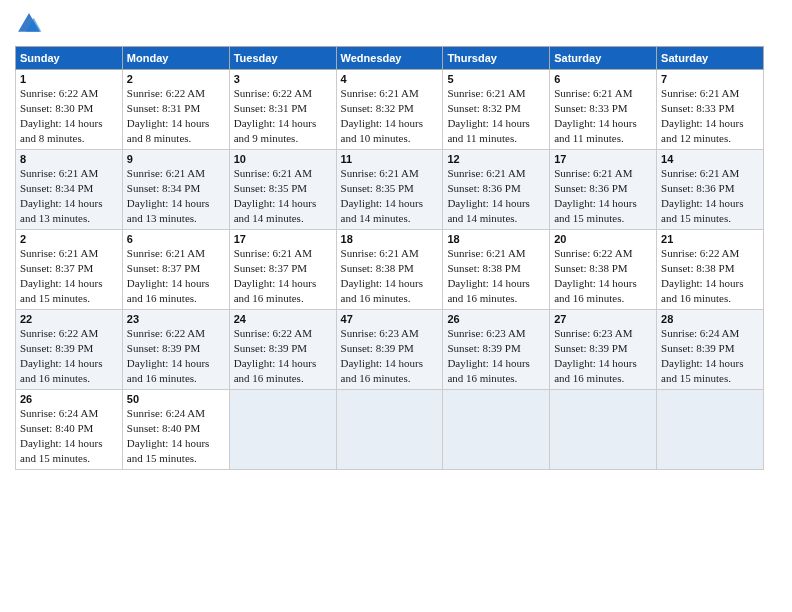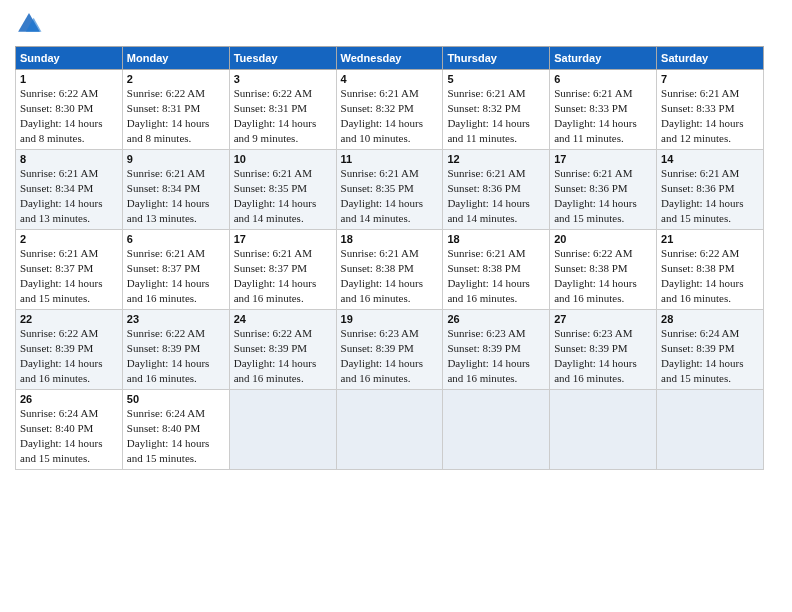--- a/index.html
+++ b/index.html
@@ -227,21 +227,21 @@
           </td>
           <td>
             <span class="day-num">23</span>
             <div class="day-info">Sunrise: 6:22 AM<br>Sunset: 8:39 PM<br>Daylight: 14 hours and 16 minutes.</div>
           </td>
           <td>
             <span class="day-num">24</span>
             <div class="day-info">Sunrise: 6:22 AM<br>Sunset: 8:39 PM<br>Daylight: 14 hours and 16 minutes.</div>
           </td>
           <td>
-            <span class="day-num">19</span>
+            <span class="day-num">47</span>
             <div class="day-info">Sunrise: 6:23 AM<br>Sunset: 8:39 PM<br>Daylight: 14 hours and 16 minutes.</div>
           </td>
           <td>
             <span class="day-num">26</span>
             <div class="day-info">Sunrise: 6:23 AM<br>Sunset: 8:39 PM<br>Daylight: 14 hours and 16 minutes.</div>
           </td>
           <td>
             <span class="day-num">27</span>
             <div class="day-info">Sunrise: 6:23 AM<br>Sunset: 8:39 PM<br>Daylight: 14 hours and 16 minutes.</div>
           </td>

